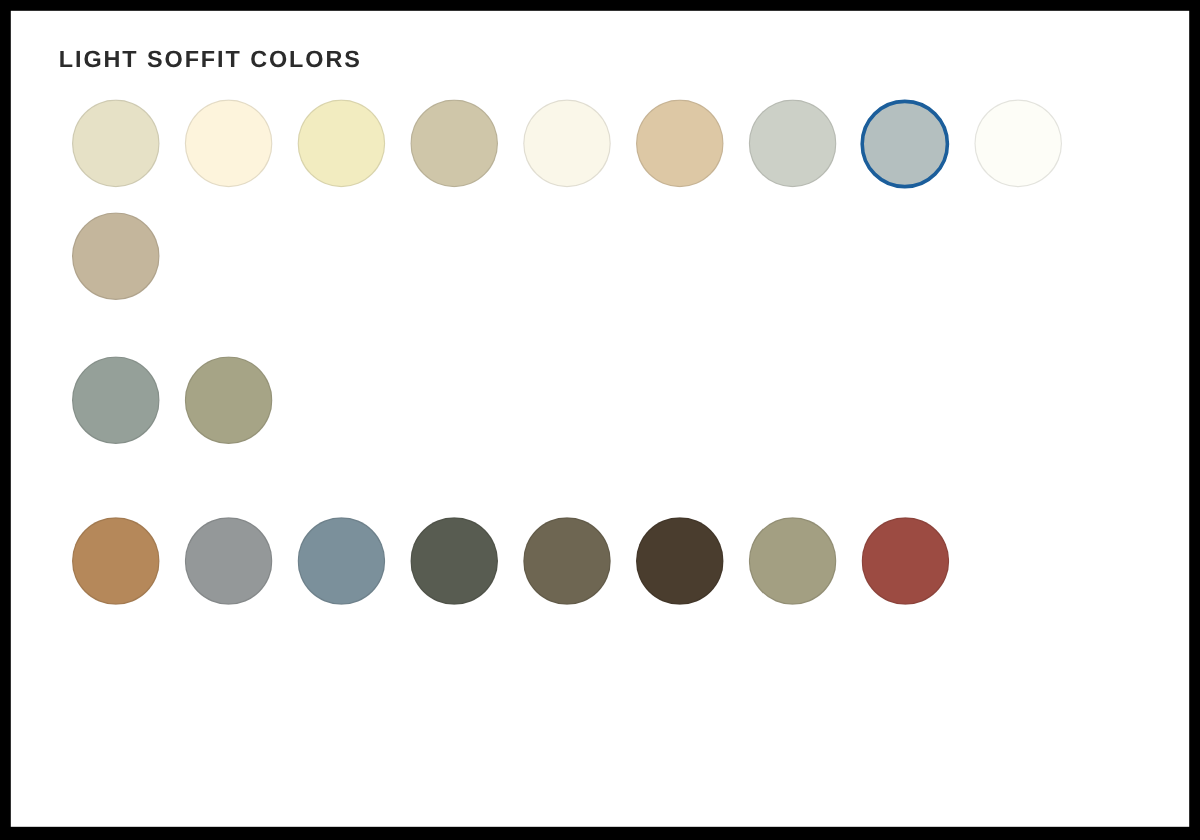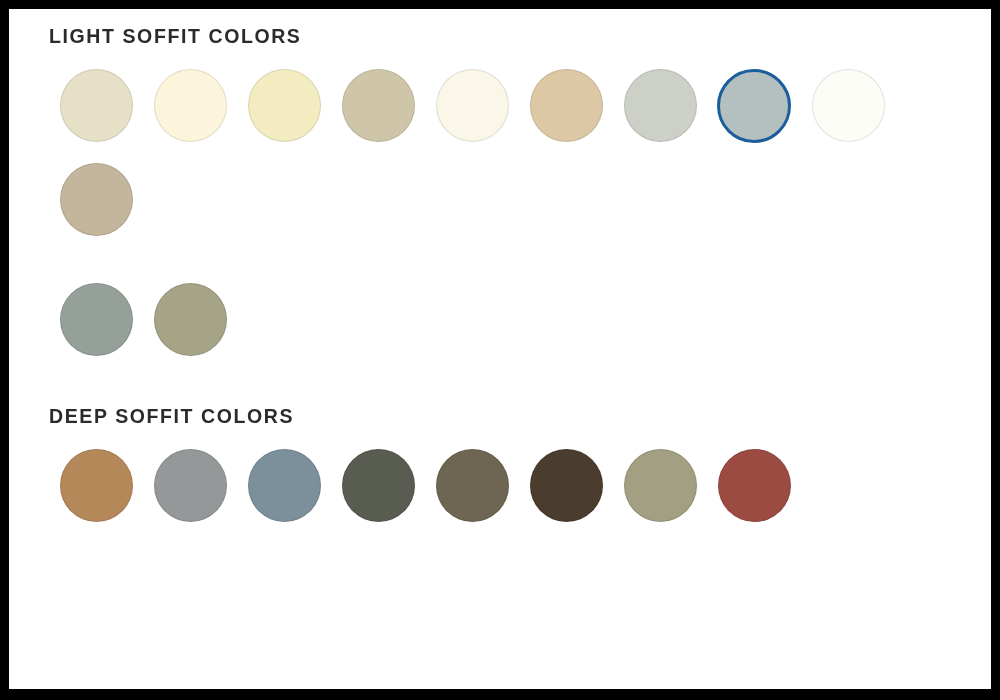--- a/index.html
+++ b/index.html
@@ -22,21 +22,21 @@
     width: 1000px;
     height: 700px;
     background: #000000;
     padding: 9px 9px 11px 9px;
   }
 
   .canvas {
     width: 100%;
     height: 100%;
     background: #ffffff;
-    padding: 8px 40px 0 40px;
+    padding: 22px 40px 0 40px;
     overflow: hidden;
   }
 
   .section { width: 100%; }
 
   .section-title {
     font-size: 19.5px;
     font-weight: bold;
     letter-spacing: 1.6px;
     color: #2b2b2b;
@@ -130,21 +130,20 @@
           <div class="swatch">
             <div class="dot" style="background: rgb(149, 160, 153);"></div>
           </div>
           <div class="swatch">
             <div class="dot" style="background: rgb(166, 164, 134);"></div>
           </div>
         </div>
     </div>
 
     <div class="section" id="section-deep">
-      <div class="section-title">DEEP SOFFIT COLORS</div>
       <div class="swatch-grid" id="grid-deep">
           <div class="swatch">
             <div class="dot" style="background: rgb(181, 136, 90);"></div>
           </div>
           <div class="swatch">
             <div class="dot" style="background: rgb(148, 152, 153);"></div>
           </div>
           <div class="swatch">
             <div class="dot" style="background: rgb(123, 144, 155);"></div>
           </div>

